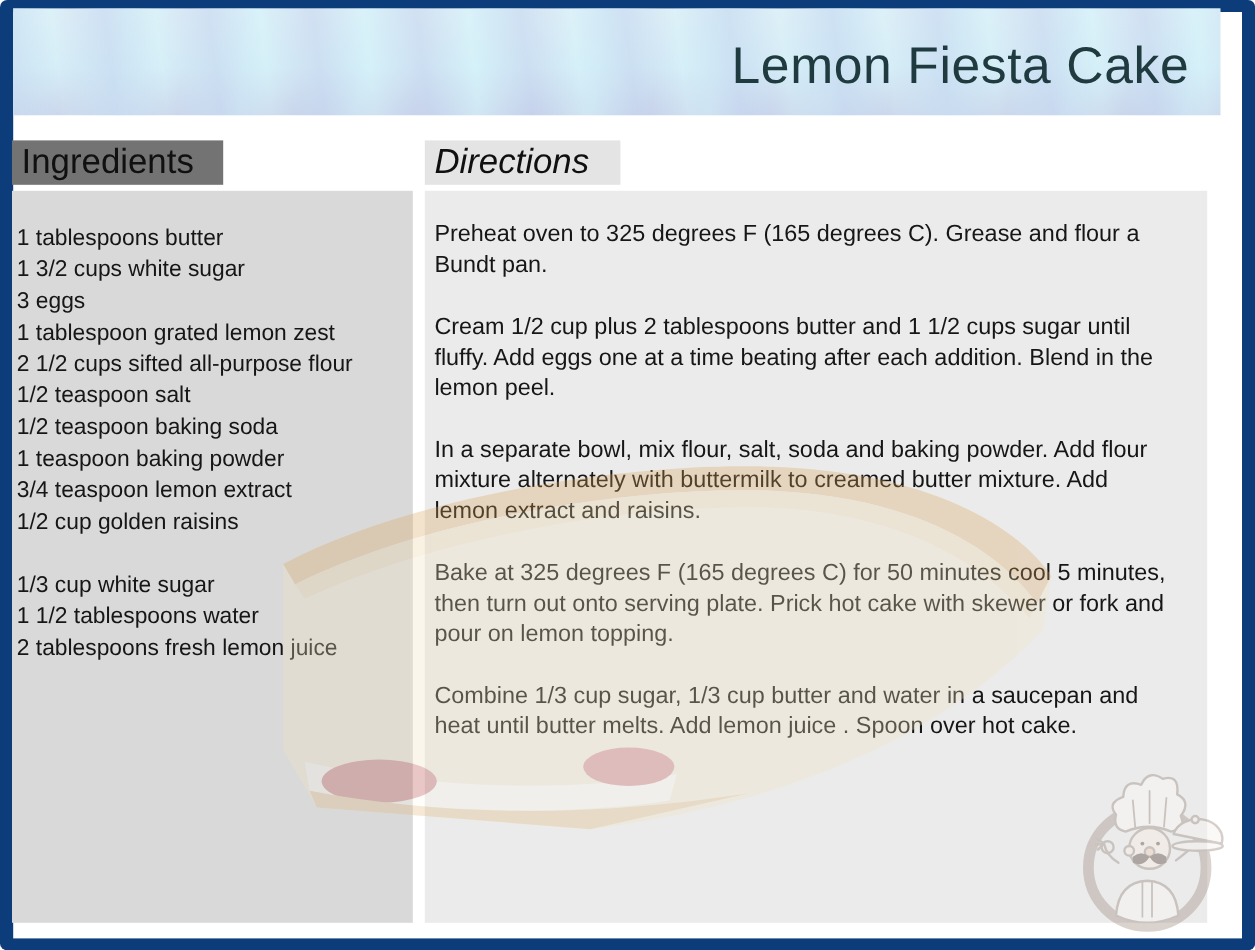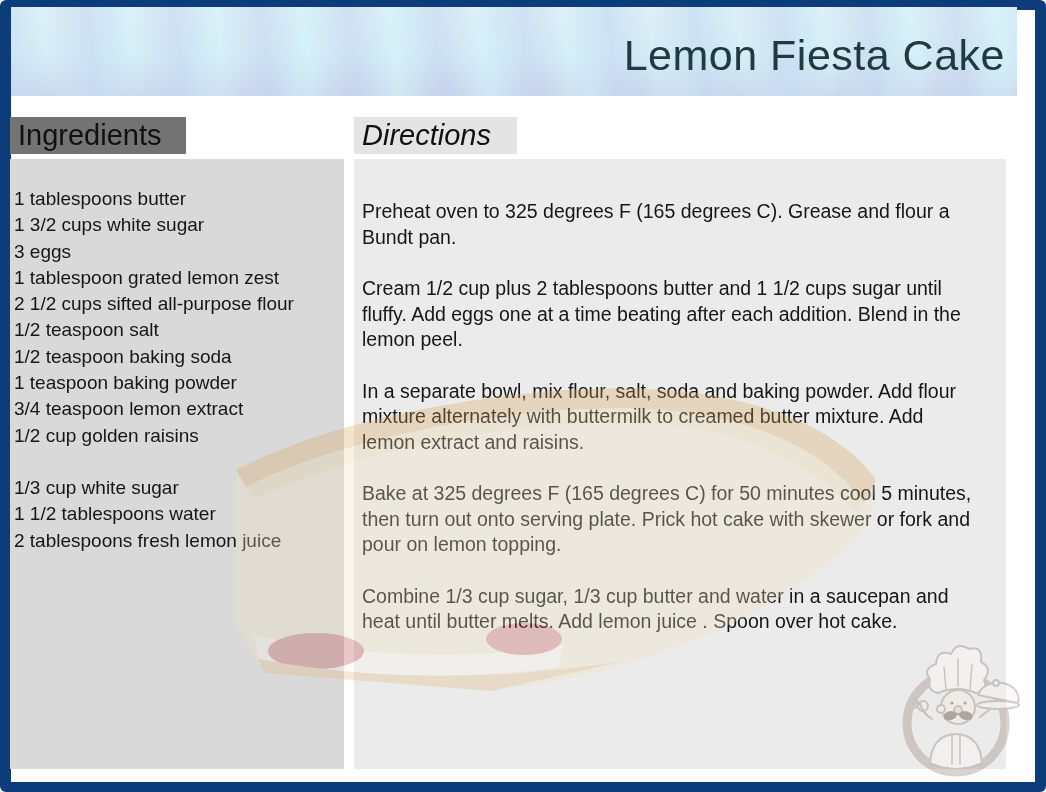--- a/index.html
+++ b/index.html
@@ -11,21 +11,21 @@
   .sheet { position:absolute; left:11px; top:10px; right:11px; bottom:10px; background:#ffffff; }
 
   
   .header-band {
     position:absolute; left:11px; top:7px; width:1006px; height:89px;
     background:
       repeating-linear-gradient(83deg,  rgba(188,198,234,0.38) 0px, rgba(236,250,252,0) 42px, rgba(188,198,234,0.38) 86px),
       repeating-linear-gradient(97deg,  rgba(212,244,250,0.55) 0px, rgba(255,255,255,0) 48px, rgba(212,244,250,0.55) 98px),
       linear-gradient(180deg, #dff0f7 0%, #d6eef7 55%, #ccd8ec 100%);
     display:flex; align-items:center; justify-content:flex-end;
-    padding-right:12px; box-sizing:border-box;
+    padding-right:26px; box-sizing:border-box;
   }
   .page-title {
     font-size:43px; color:#203b40; letter-spacing:0.5px;
     padding-top:8px; white-space:nowrap;
   }
 
   
   .head-box { position:absolute; height:37px; display:flex; align-items:center;
     padding-left:8px; box-sizing:border-box; font-size:29px; color:#101010; }
   .ing-head { left:10px;  top:117px; width:176px; background:#737373; }
@@ -35,21 +35,21 @@
   .panel { position:absolute; top:159px; height:610px; box-sizing:border-box; }
   .ing-panel { left:10px;  width:334px; background:#d9d9d9; }
   .dir-panel { left:354px; width:652px; background:#ebebeb; }
 
   .ing-list { position:relative; z-index:2; padding:27px 4px 0 4px;
     font-size:19px; line-height:26.3px; color:#161616; }
   .ing-gap { height:26px; }
 
   .dir-text { position:relative; z-index:2; padding:24px 26px 0 8px;
     font-size:19.5px; line-height:25.5px; color:#161616; }
-  .dir-text p { margin:16px 0 26px 0; }
+  .dir-text p { margin:0 0 26px 0; }
 
   
   .cake-watermark { position:absolute; left:224px; top:375px; width:780px; height:320px;
     z-index:5; opacity:0.30; pointer-events:none; }
   .chef-watermark { position:absolute; left:892px; top:633px; width:128px; height:146px;
     z-index:5; opacity:0.42; pointer-events:none; }
 </style>
 </head>
 <body>
 

